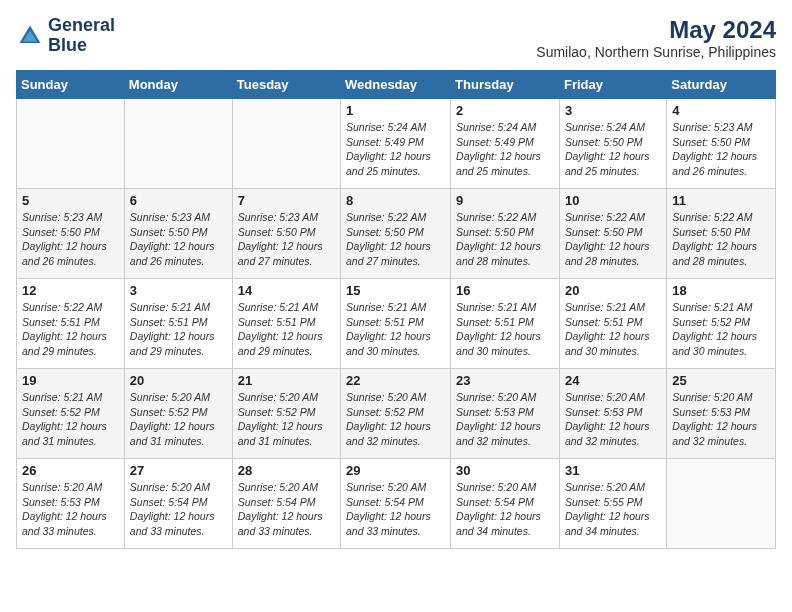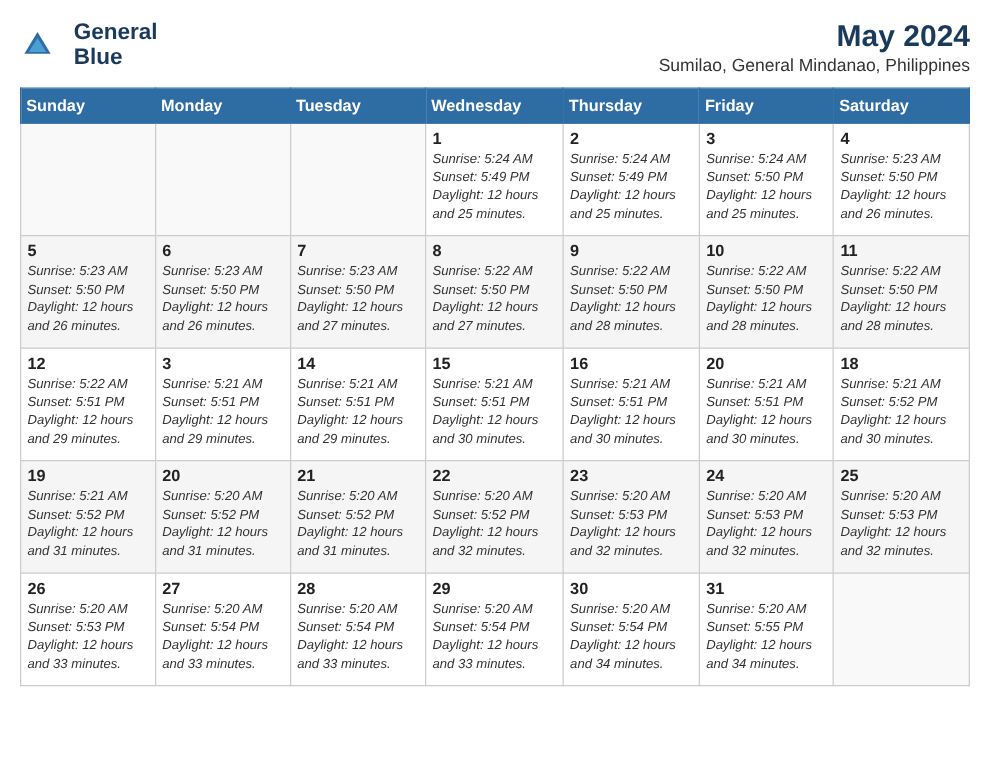--- a/index.html
+++ b/index.html
@@ -12,21 +12,21 @@
     }
     .header-area {
       display: flex;
       justify-content: space-between;
       align-items: flex-start;
       margin-bottom: 10px;
     }
     .logo {
       display: flex;
       align-items: center;
-      gap: 15px;
+      gap: 4px;
     }
     .logo-text {
       font-size: 18px;
       font-weight: bold;
       color: #1a3a5c;
       line-height: 1.1;
     }
     .logo-text span {
       display: block;
     }
@@ -96,21 +96,21 @@
       <polygon points="20,5 35,30 5,30" fill="#2e6da4"></polygon>
       <polygon points="20,12 30,28 10,28" fill="#4a9fd4"></polygon>
     </svg>
     <div class="logo-text">
       <span>General</span>
       <span>Blue</span>
     </div>
   </div>
   <div class="title-area">
     <div class="month-year">May 2024</div>
-    <div class="location">Sumilao, General Mindanao, Philippines</div>
+    <div class="location">Sumilao, Northern Sunrise, Philippines</div>
   </div>
 </div>
 
 <table class="calendar-table">
   <thead>
     <tr>
     <th>Sunday</th>
         <th>Monday</th>
         <th>Tuesday</th>
         <th>Wednesday</th>

